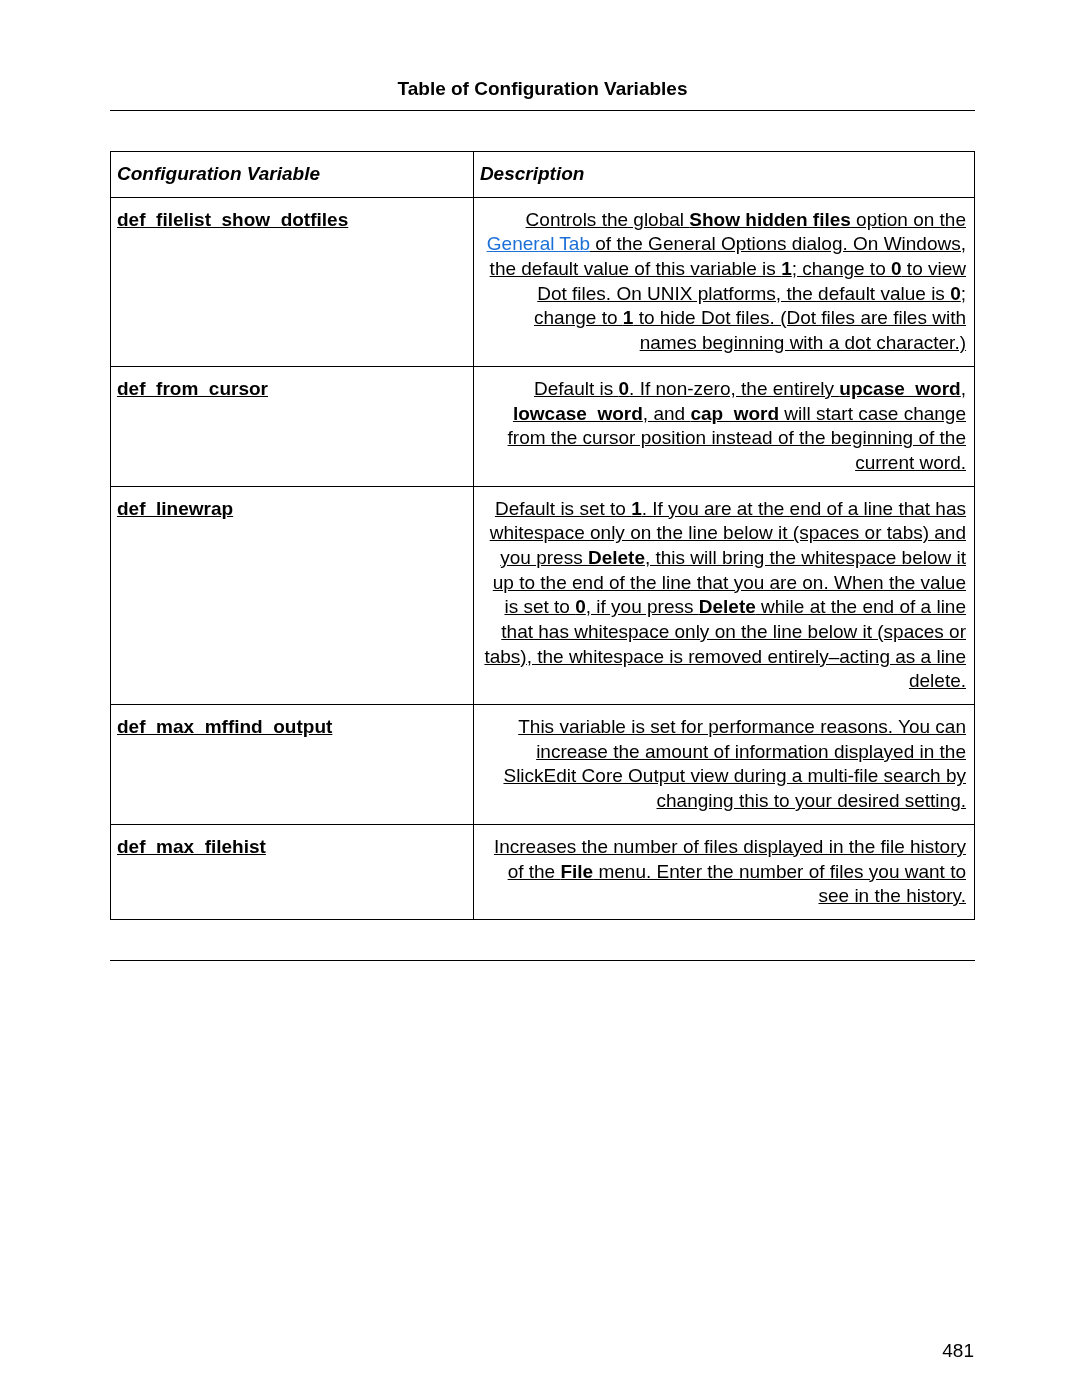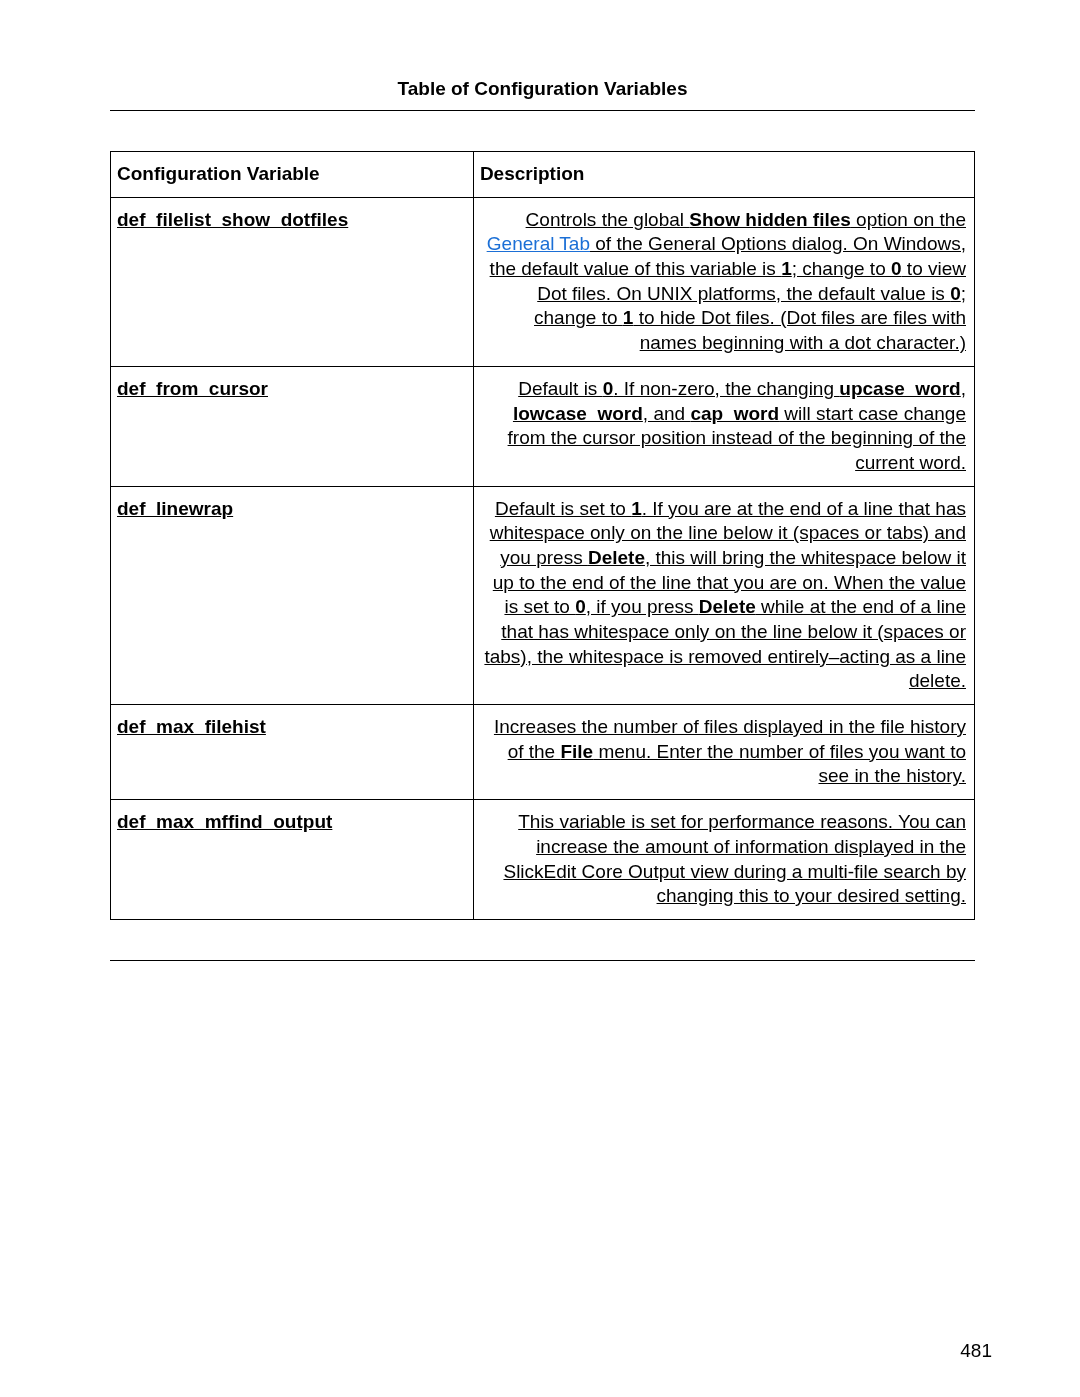--- a/index.html
+++ b/index.html
@@ -35,40 +35,41 @@
   table.config th, table.config td {
     padding: 10px 8px 10px 6px;
     text-align: left;
     vertical-align: top;
     font-size: 19px;
     line-height: 1.3;
   }
   table.config th {
     font-weight: bold;
     border-bottom: 1.5px solid #000;
+    font-style: italic;
   }
   table.config th:first-child,
   table.config td:first-child {
     width: 42%;
     border-right: 1.5px solid #000;
     font-weight: bold;
   }
   table.config td { border-bottom: 1px solid #000; text-decoration: underline; }
   table.config tr:last-child td { border-bottom: none; }
   table.config td.desc { font-weight: normal; text-align: right; }
   .b { font-weight: bold; }
   .lnk { color: #1b6fd6; text-decoration: underline; }
   .footer-rule {
     border: none;
     border-top: 1.5px solid #000;
     margin: 40px 0 6px 0;
   }
   .page-num {
     position: absolute;
-    right: 88px;
+    right: 106px;
     bottom: 35px;
     font-size: 19px;
   }
 </style>
 </head>
 <body>
 
 <div class="page">
 
   <div class="header-title">Table of Configuration Variables</div>
@@ -86,43 +87,43 @@
       <tr>
         <td>def_filelist_show_dotfiles</td>
         <td class="desc">
           <span>Controls the global </span><span class="b">Show hidden files</span><span> option on the </span><span class="lnk">General Tab</span><span> of the General Options dialog. On Windows, the default value of this variable is </span><span class="b">1</span><span>; change to </span><span class="b">0</span><span> to view Dot files. On UNIX platforms, the default value is </span><span class="b">0</span><span>; change to </span><span class="b">1</span><span> to hide Dot files. (Dot files are files with names beginning with a dot character.)</span>
         </td>
       </tr>
 
       <tr>
         <td>def_from_cursor</td>
         <td class="desc">
-          <span>Default is </span><span class="b">0</span><span>. If non-zero, the changing </span><span class="b">upcase_word</span><span>, </span><span class="b">lowcase_word</span><span>, and </span><span class="b">cap_word</span><span> will start case change from the cursor position instead of the beginning of the current word.</span>
+          <span>Default is </span><span class="b">0</span><span>. If non-zero, the entirely </span><span class="b">upcase_word</span><span>, </span><span class="b">lowcase_word</span><span>, and </span><span class="b">cap_word</span><span> will start case change from the cursor position instead of the beginning of the current word.</span>
         </td>
       </tr>
 
       <tr>
         <td>def_linewrap</td>
         <td class="desc">
           <span>Default is set to </span><span class="b">1</span><span>. If you are at the end of a line that has whitespace only on the line below it (spaces or tabs) and you press </span><span class="b">Delete</span><span>, this will bring the whitespace below it up to the end of the line that you are on. When the value is set to </span><span class="b">0</span><span>, if you press </span><span class="b">Delete</span><span> while at the end of a line that has whitespace only on the line below it (spaces or tabs), the whitespace is removed entirely–acting as a line delete.</span>
         </td>
       </tr>
 
 
       <tr>
-        <td>def_max_filehist</td>
+        <td>def_max_mffind_output</td>
         <td class="desc">
-          <span>Increases the number of files displayed in the file history of the </span><span class="b">File</span><span> menu. Enter the number of files you want to see in the history.</span>
+          <span>This variable is set for performance reasons. You can increase the amount of information displayed in the SlickEdit Core Output view during a multi-file search by changing this to your desired setting.</span>
         </td>
       </tr>
 
       <tr>
-        <td>def_max_mffind_output</td>
+        <td>def_max_filehist</td>
         <td class="desc">
-          <span>This variable is set for performance reasons. You can increase the amount of information displayed in the SlickEdit Core Output view during a multi-file search by changing this to your desired setting.</span>
+          <span>Increases the number of files displayed in the file history of the </span><span class="b">File</span><span> menu. Enter the number of files you want to see in the history.</span>
         </td>
       </tr>
 
 
 
     </tbody>
   </table>
 
   <hr class="footer-rule">
   <div class="page-num">481</div>

